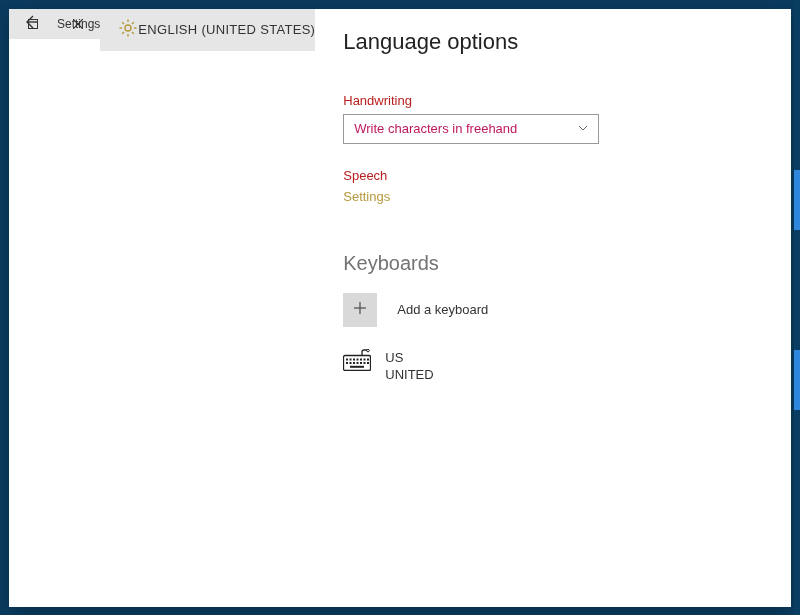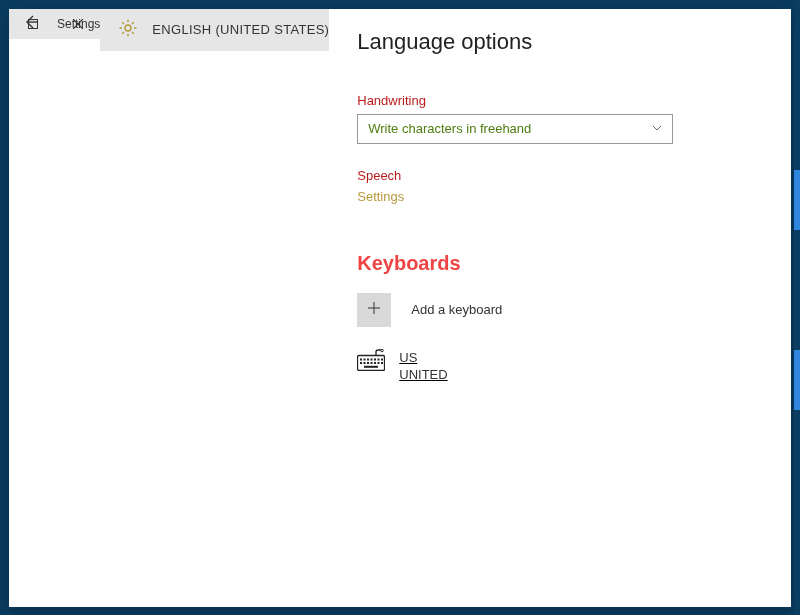--- a/index.html
+++ b/index.html
@@ -63,61 +63,60 @@
       justify-content: center;
       cursor: pointer;
     }
     .win-btn svg { width: 10px; height: 10px; }
     .subtitle-bar {
       height: 42px;
       background: #e6e6e6;
       display: flex;
       align-items: center;
       padding-left: 18px;
-      gap: 14px;
     }
     .gear-icon svg { width: 20px; height: 20px; }
     .subtitle-text {
       font-size: 13px;
       color: #333;
       letter-spacing: 0.3px;
     }
     .content {
       flex: 1;
       padding: 20px 28px;
       background: #fff;
     }
     h1.section-title {
       font-size: 22px;
       font-weight: 400;
       color: #222;
       margin-bottom: 38px;
     }
     h2.subsection-title {
       font-size: 20px;
-      font-weight: 700;
-      color: #ef4444;
+      font-weight: 400;
+      color: #737373;
       margin-top: 48px;
       margin-bottom: 18px;
     }
     .label {
       font-size: 13px;
       color: #b91c1c;
       margin-bottom: 6px;
     }
     .dropdown {
-      width: 316px;
+      width: 256px;
       height: 30px;
       border: 1px solid #999;
       background: #fff;
       display: flex;
       align-items: center;
       padding: 0 10px;
       font-size: 13px;
-      color: #4d7c0f;
+      color: #be185d;
       justify-content: space-between;
       cursor: pointer;
       margin-bottom: 24px;
     }
     .dropdown-chevron svg { width: 10px; height: 10px; }
     .link {
       font-size: 13px;
       color: #b59a3d;
       cursor: pointer;
     }
@@ -139,21 +138,20 @@
     .plus-tile svg { width: 14px; height: 14px; }
     .add-kb-label {
       font-size: 13px;
       color: #333;
     }
     .kb-item {
       display: flex;
       align-items: flex-start;
       gap: 14px;
       cursor: pointer;
-      text-decoration: underline;
     }
     .kb-icon svg { width: 28px; height: 22px; }
     .kb-text {
       font-size: 13px;
       color: #333;
       line-height: 1.35;
     }
     .desktop-edge-right {
       position: fixed;
       right: 0;

